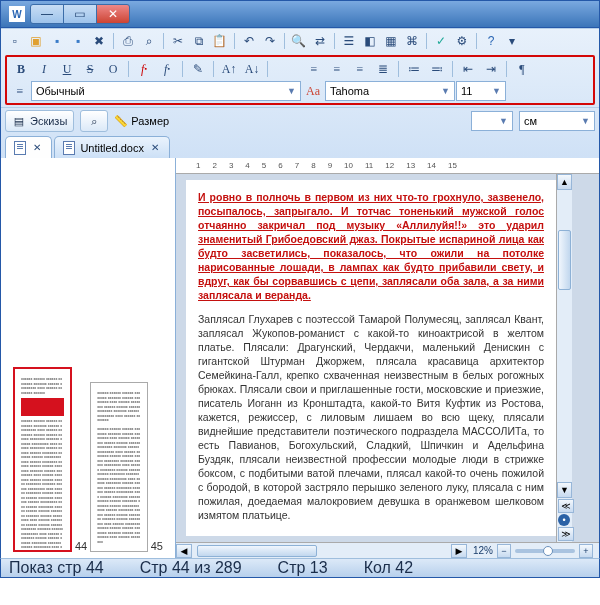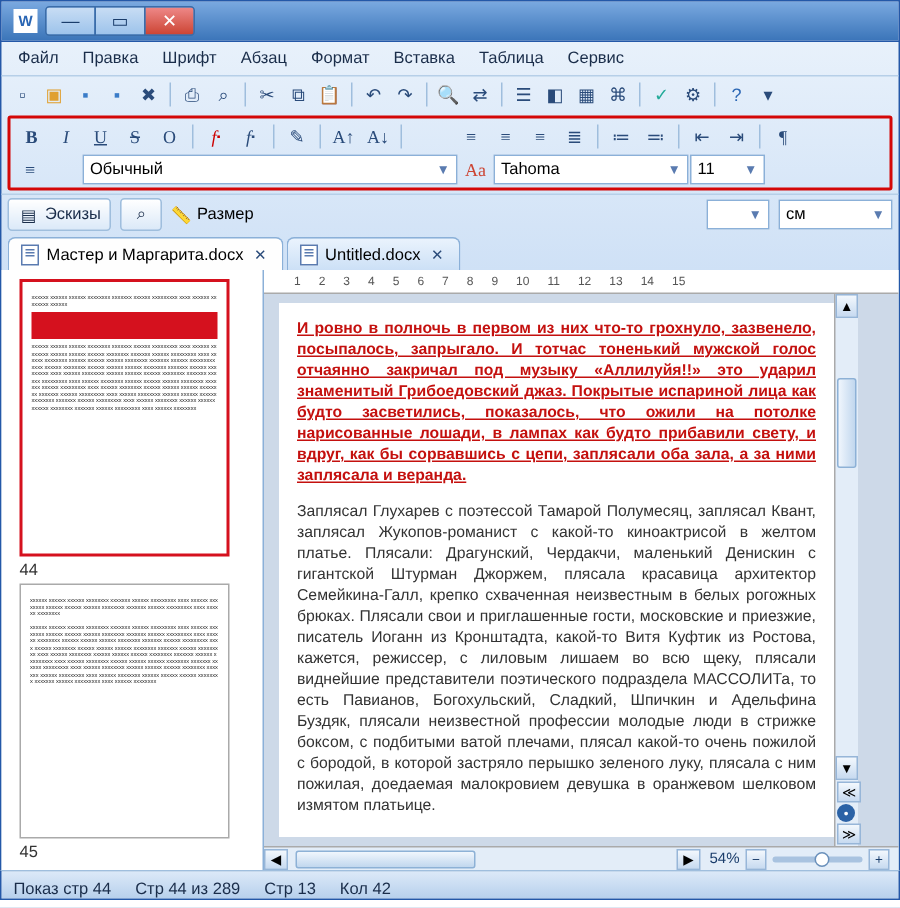--- a/index.html
+++ b/index.html
@@ -103,21 +103,21 @@
     padding: 0 4px;
     font-size: 11px;
     cursor: pointer;
     position: relative;
   }
   .dropdown .arrow {
     margin-left: auto;
     font-size: 9px;
     color: #5a7bb0;
   }
-  .dd-style { width: 250px; margin-left: 24px; }
+  .dd-style { width: 270px; }
   .dd-font  { width: 130px; }
   .dd-size  { width: 50px; }
   .dd-meas  { width: 42px; }
   .dd-unit  { width: 76px; }
   .pillbtn {
     height: 22px;
     border: 1px solid #9fbedd;
     border-radius: 3px;
     background: linear-gradient(#fff,#dbe9f8);
     display: flex; align-items:center;
@@ -154,22 +154,22 @@
     border-right:1px solid #2458a8;
     background:#bcd0e6;
   }
   .thumbs {
     width: 175px;
     background:#fff;
     border-right:1px solid #8bb0d8;
     overflow-y:auto;
     padding:6px 12px 6px 12px;
     display:flex;
-    flex-direction:column;
-    align-items:flex-start;
+    flex-direction:row;
+    align-items:flex-end;
     gap:3px;
   }
   .thumb {
     width:140px;
     height:185px;
     background:#fff;
     border:1px solid #aaa;
     padding:8px 6px;
     font-size:3.8px;
     line-height:4.5px;
@@ -244,50 +244,40 @@
   .pgnav .pgbtn.mid { background:#2b62a6;border-radius:50%;width:12px;height:12px;border:none; color:#fff;}
   
   .status {
     height:20px;
     background: linear-gradient(#dce9f8,#b7d0ec);
     border:1px solid #2458a8;
     border-top:1px solid #9fbedd;
     display:flex;
     align-items:flex-end;
     padding:0 8px;
-    gap:16px;
-    font-size:11px;
+    gap:36px;
+    font-size:16px;
     color:#1a2d4a;
   }
   .tiny-icn { width:13px;height:13px;display:inline-block; vertical-align:middle;}
 </style>
 </head>
 <body>
 
 <div class="titlebar">
   <div class="app-icon">W</div>
   <div class="winbtns">
     <div class="winbtn">―</div>
     <div class="winbtn">▭</div>
     <div class="winbtn close">✕</div>
   </div>
 </div>
 
 <div class="chrome">
 
-  <div class="menubar">
-    <span>Файл</span>
-    <span>Правка</span>
-    <span>Шрифт</span>
-    <span>Абзац</span>
-    <span>Формат</span>
-    <span>Вставка</span>
-    <span>Таблица</span>
-    <span>Сервис</span>
-  </div>
 
   <div class="toolbar">
     <div class="tbtn">▫</div>
     <div class="tbtn" style="color:#e0a030">▣</div>
     <div class="tbtn" style="color:#3a7cc8">▪</div>
     <div class="tbtn" style="color:#3a7cc8">▪</div>
     <div class="tbtn">✖</div>
     <div class="sep"></div>
     <div class="tbtn">⎙</div>
     <div class="tbtn">⌕</div>
@@ -381,21 +371,20 @@
     </div>
     <div class="dropdown dd-unit">
       <span>см</span>
       <span class="arrow">▼</span>
     </div>
   </div>
 
   <div class="doctabs">
     <div class="doctab active">
       <span class="docicon"></span>
-      <span>Мастер и Маргарита.docx</span>
       <span class="x">✕</span>
     </div>
     <div class="doctab">
       <span class="docicon"></span>
       <span>Untitled.docx</span>
       <span class="x">✕</span>
     </div>
   </div>
 </div>
 
@@ -451,21 +440,21 @@
         </div>
       </div>
     </div>
     <div class="hscrollrow">
       <div class="hbtn">◀</div>
       <div class="htrack">
         <div class="hthumb"></div>
       </div>
       <div class="hbtn">▶</div>
       <div class="zoom">
-        <span>54%</span>
+        <span>12%</span>
         <span class="hbtn" style="width:14px">−</span>
         <div class="slider">
             <div class="knob"></div>
           </div>
         <span class="hbtn" style="width:14px">+</span>
       </div>
     </div>
   </div>
 </div>
 

